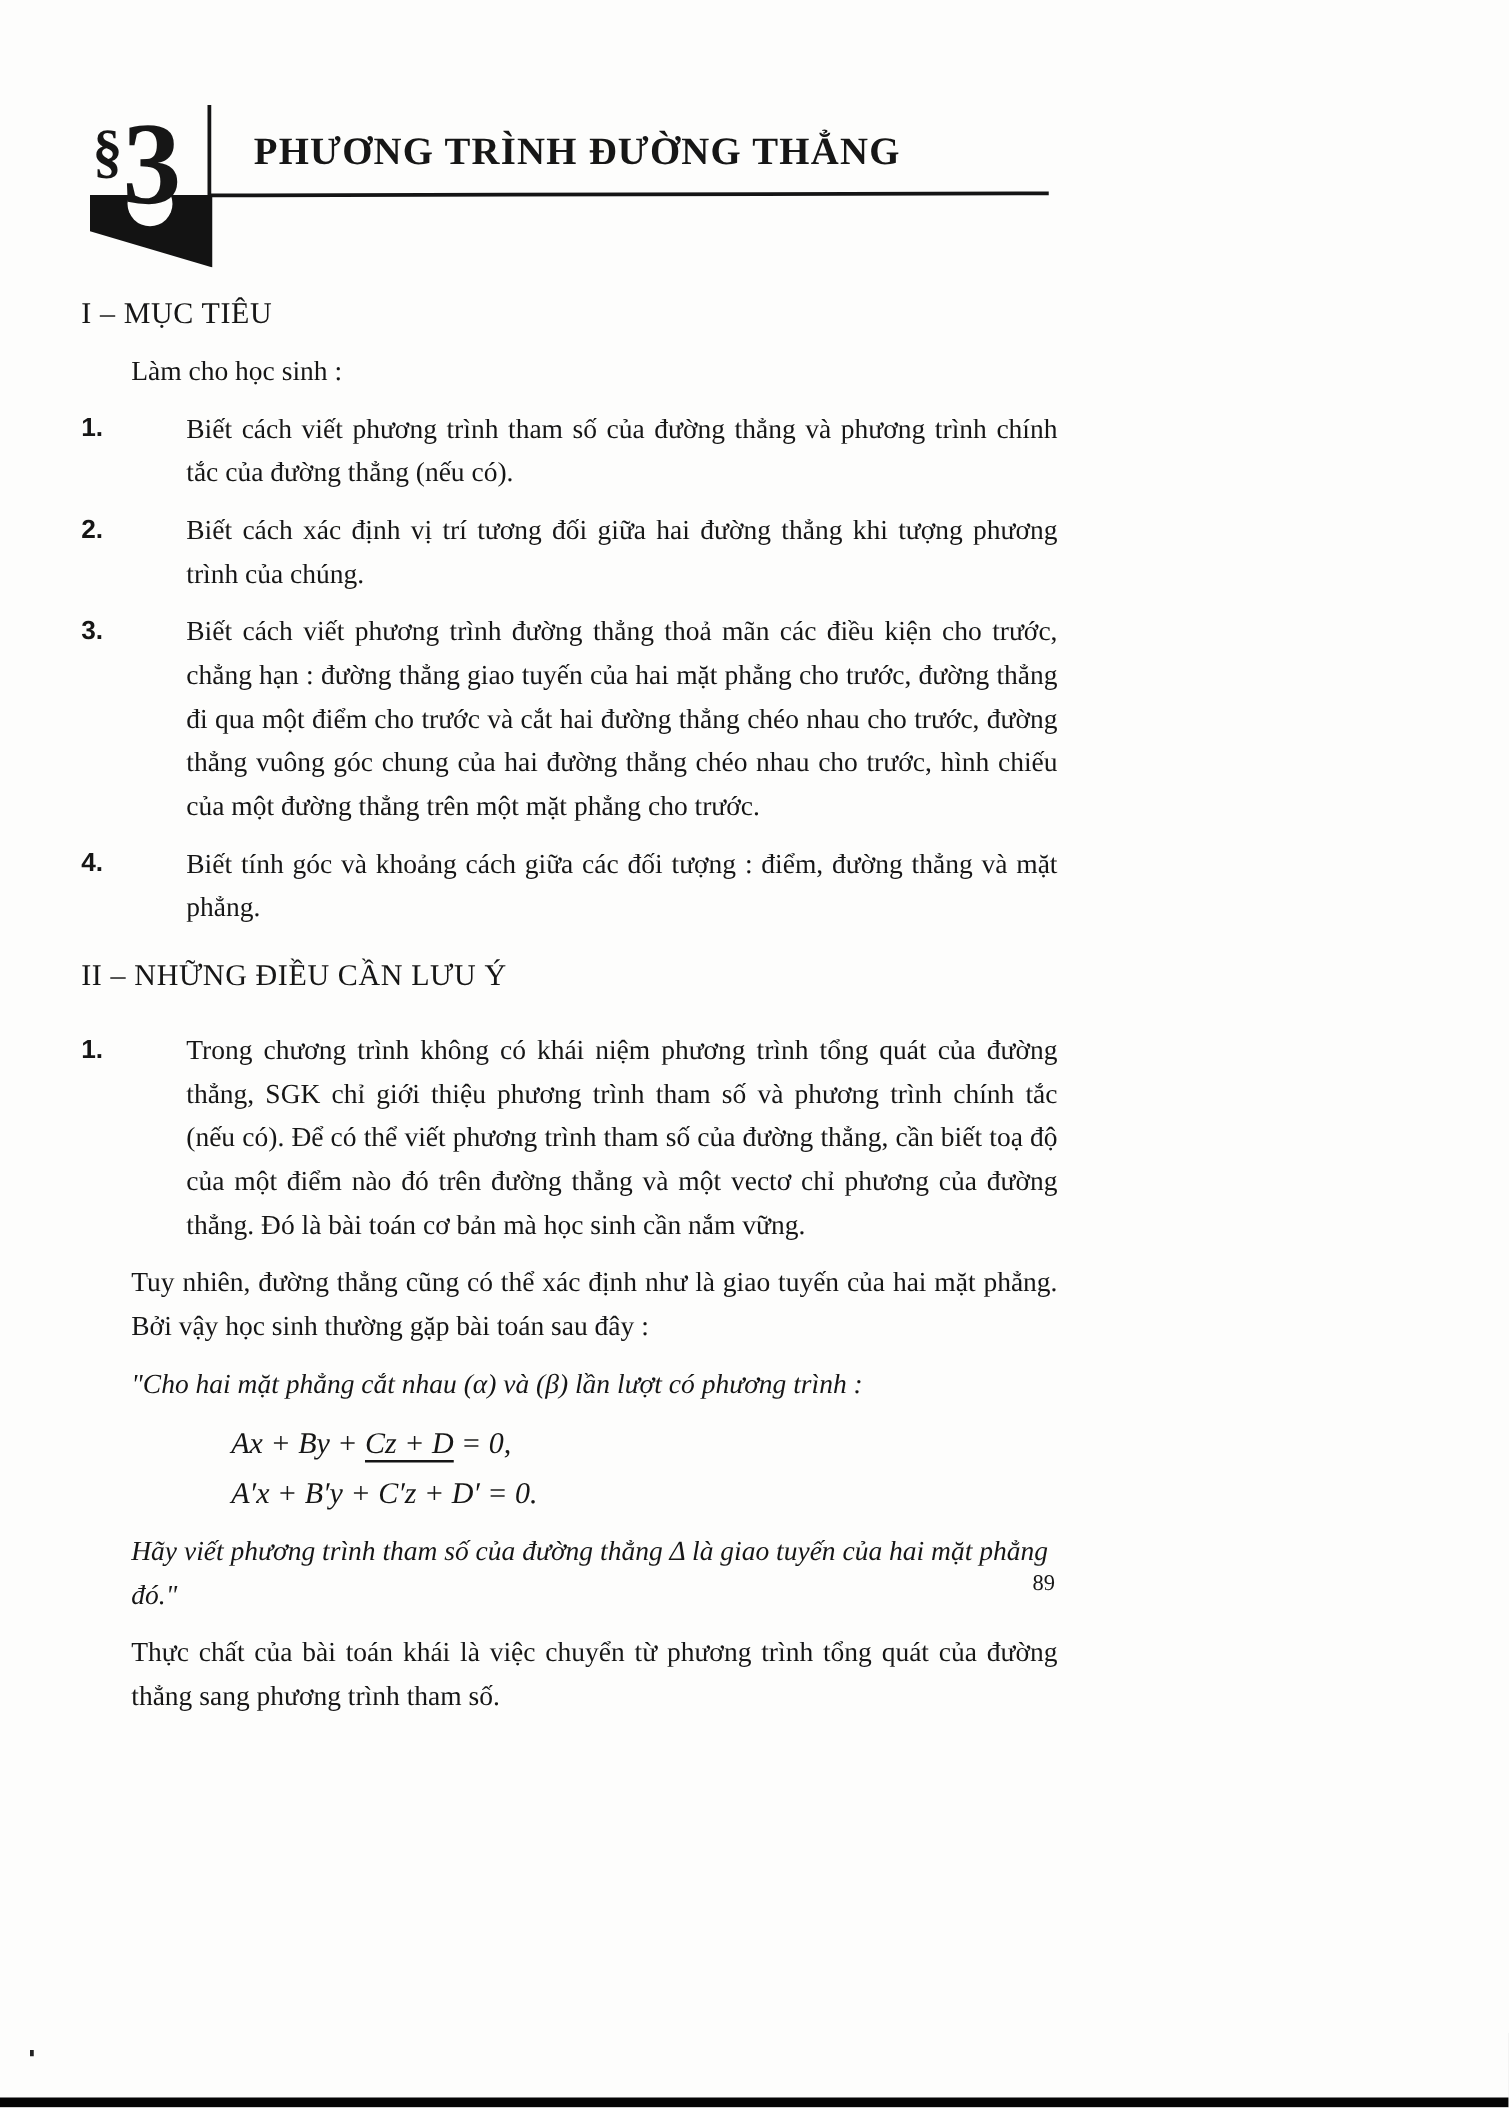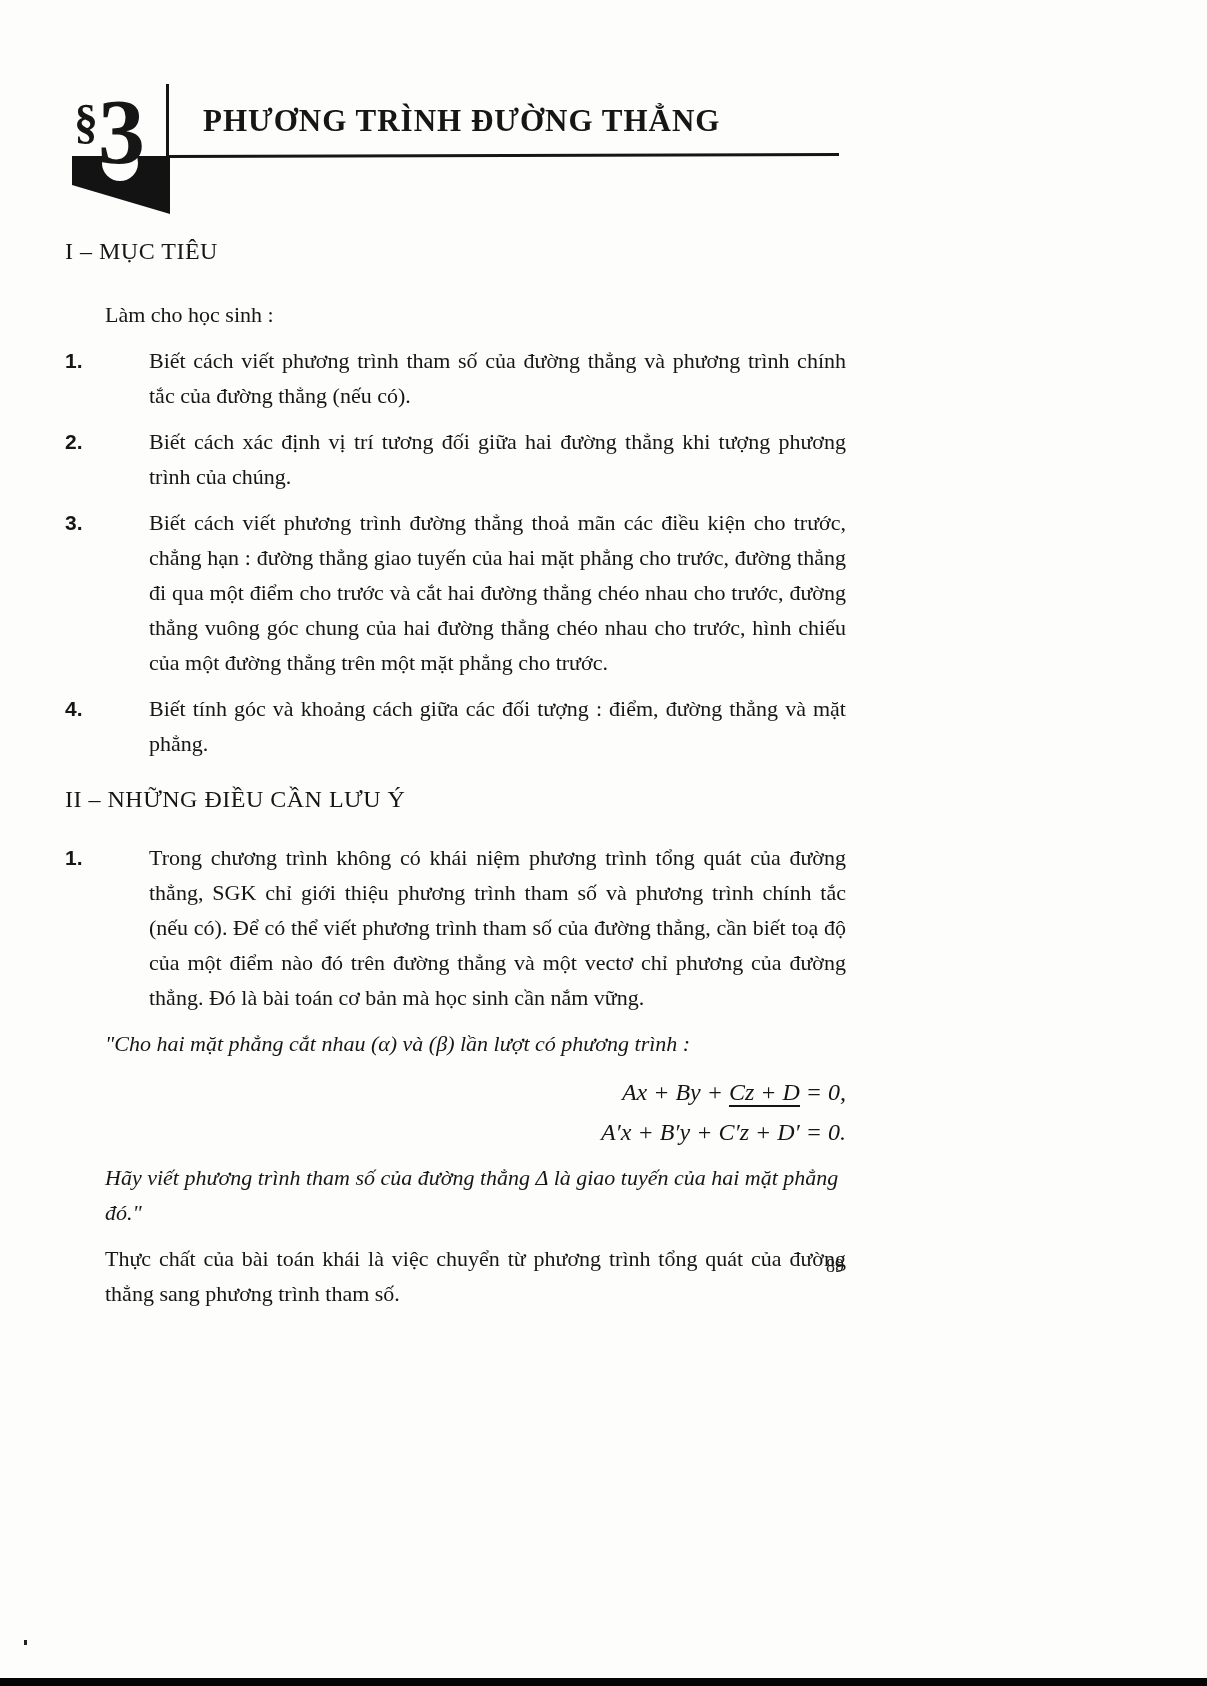--- a/index.html
+++ b/index.html
@@ -28,33 +28,33 @@
     white-space:nowrap;
   }
   .hrule{ position:absolute; left:167px; top:154px; width:672px; height:3px; background:#151515; transform:rotate(-0.15deg); }
   
   .content{
     position:absolute; left:65px; top:234px; width:781px;
     font-size:22px; line-height:35px;
   }
   .sec-heading{
     font-size:24px; font-weight:normal; letter-spacing:0.5px;
-    margin-bottom:28px; white-space:nowrap;
+    margin-bottom:10px; white-space:nowrap;
   }
   .sec-heading.second{ margin-top:21px; margin-bottom:23px; }
   .intro{ padding-left:40px; margin-bottom:11px; }
   .item{ display:flex; margin-bottom:11px; }
   .item .num{
     width:40px; flex:0 0 40px;
     font-family:"Liberation Sans", sans-serif; font-weight:bold; font-size:21px;
   }
   .item .itext{ flex:1; text-align:justify;margin-left:44px; }
   .para{ padding-left:40px; text-align:justify; margin-bottom:11px; }
   .para.italic{ font-style:italic; text-align:left; }
-  .equations{ text-align:right; padding-left:120px; margin:4px 0 8px 0; line-height:40px; }
+  .equations{ text-align:left; padding-left:120px; margin:4px 0 8px 0; line-height:40px; }
   .eq{ font-style:italic; font-size:24px; }
   .eq .u{ border-bottom:2.5px solid #151515; }
   
   .page-number{ position:absolute; left:826px; top:1256px; font-size:18px; }
   .bottom-bar{ position:absolute; left:0; top:1678px; width:1207px; height:8px; background:#050505; }
   .speck{ position:absolute; width:3px; height:5px; background:#222; }
 </style>
 </head>
 <body>
 
@@ -94,20 +94,21 @@
       <span class="itext">Biết tính góc và khoảng cách giữa các đối tượng : điểm, đường thẳng và mặt phẳng.</span>
     </div>
 
     <div class="sec-heading second">II – NHỮNG ĐIỀU CẦN LƯU Ý</div>
 
     <div class="item">
       <span class="num">1.</span>
       <span class="itext">Trong chương trình không có khái niệm phương trình tổng quát của đường thẳng, SGK chỉ giới thiệu phương trình tham số và phương trình chính tắc (nếu có). Để có thể viết phương trình tham số của đường thẳng, cần biết toạ độ của một điểm nào đó trên đường thẳng và một vectơ chỉ phương của đường thẳng. Đó là bài toán cơ bản mà học sinh cần nắm vững.</span>
     </div>
 
+    <div class="para">Tuy nhiên, đường thẳng cũng có thể xác định như là giao tuyến của hai mặt phẳng. Bởi vậy học sinh thường gặp bài toán sau đây :</div>
     <div class="para italic">"Cho hai mặt phẳng cắt nhau (α) và (β) lần lượt có phương trình :</div>
 
     <div class="equations">
       <div class="eq"><span>Ax + By + </span><span class="u">Cz + D</span><span> = 0,</span></div>
       <div class="eq">A′x + B′y + C′z + D′ = 0.</div>
     </div>
 
     <div class="para italic">Hãy viết phương trình tham số của đường thẳng Δ là giao tuyến của hai mặt phẳng đó."</div>
     <div class="para">Thực chất của bài toán khái là việc chuyển từ phương trình tổng quát của đường thẳng sang phương trình tham số.</div>
 

